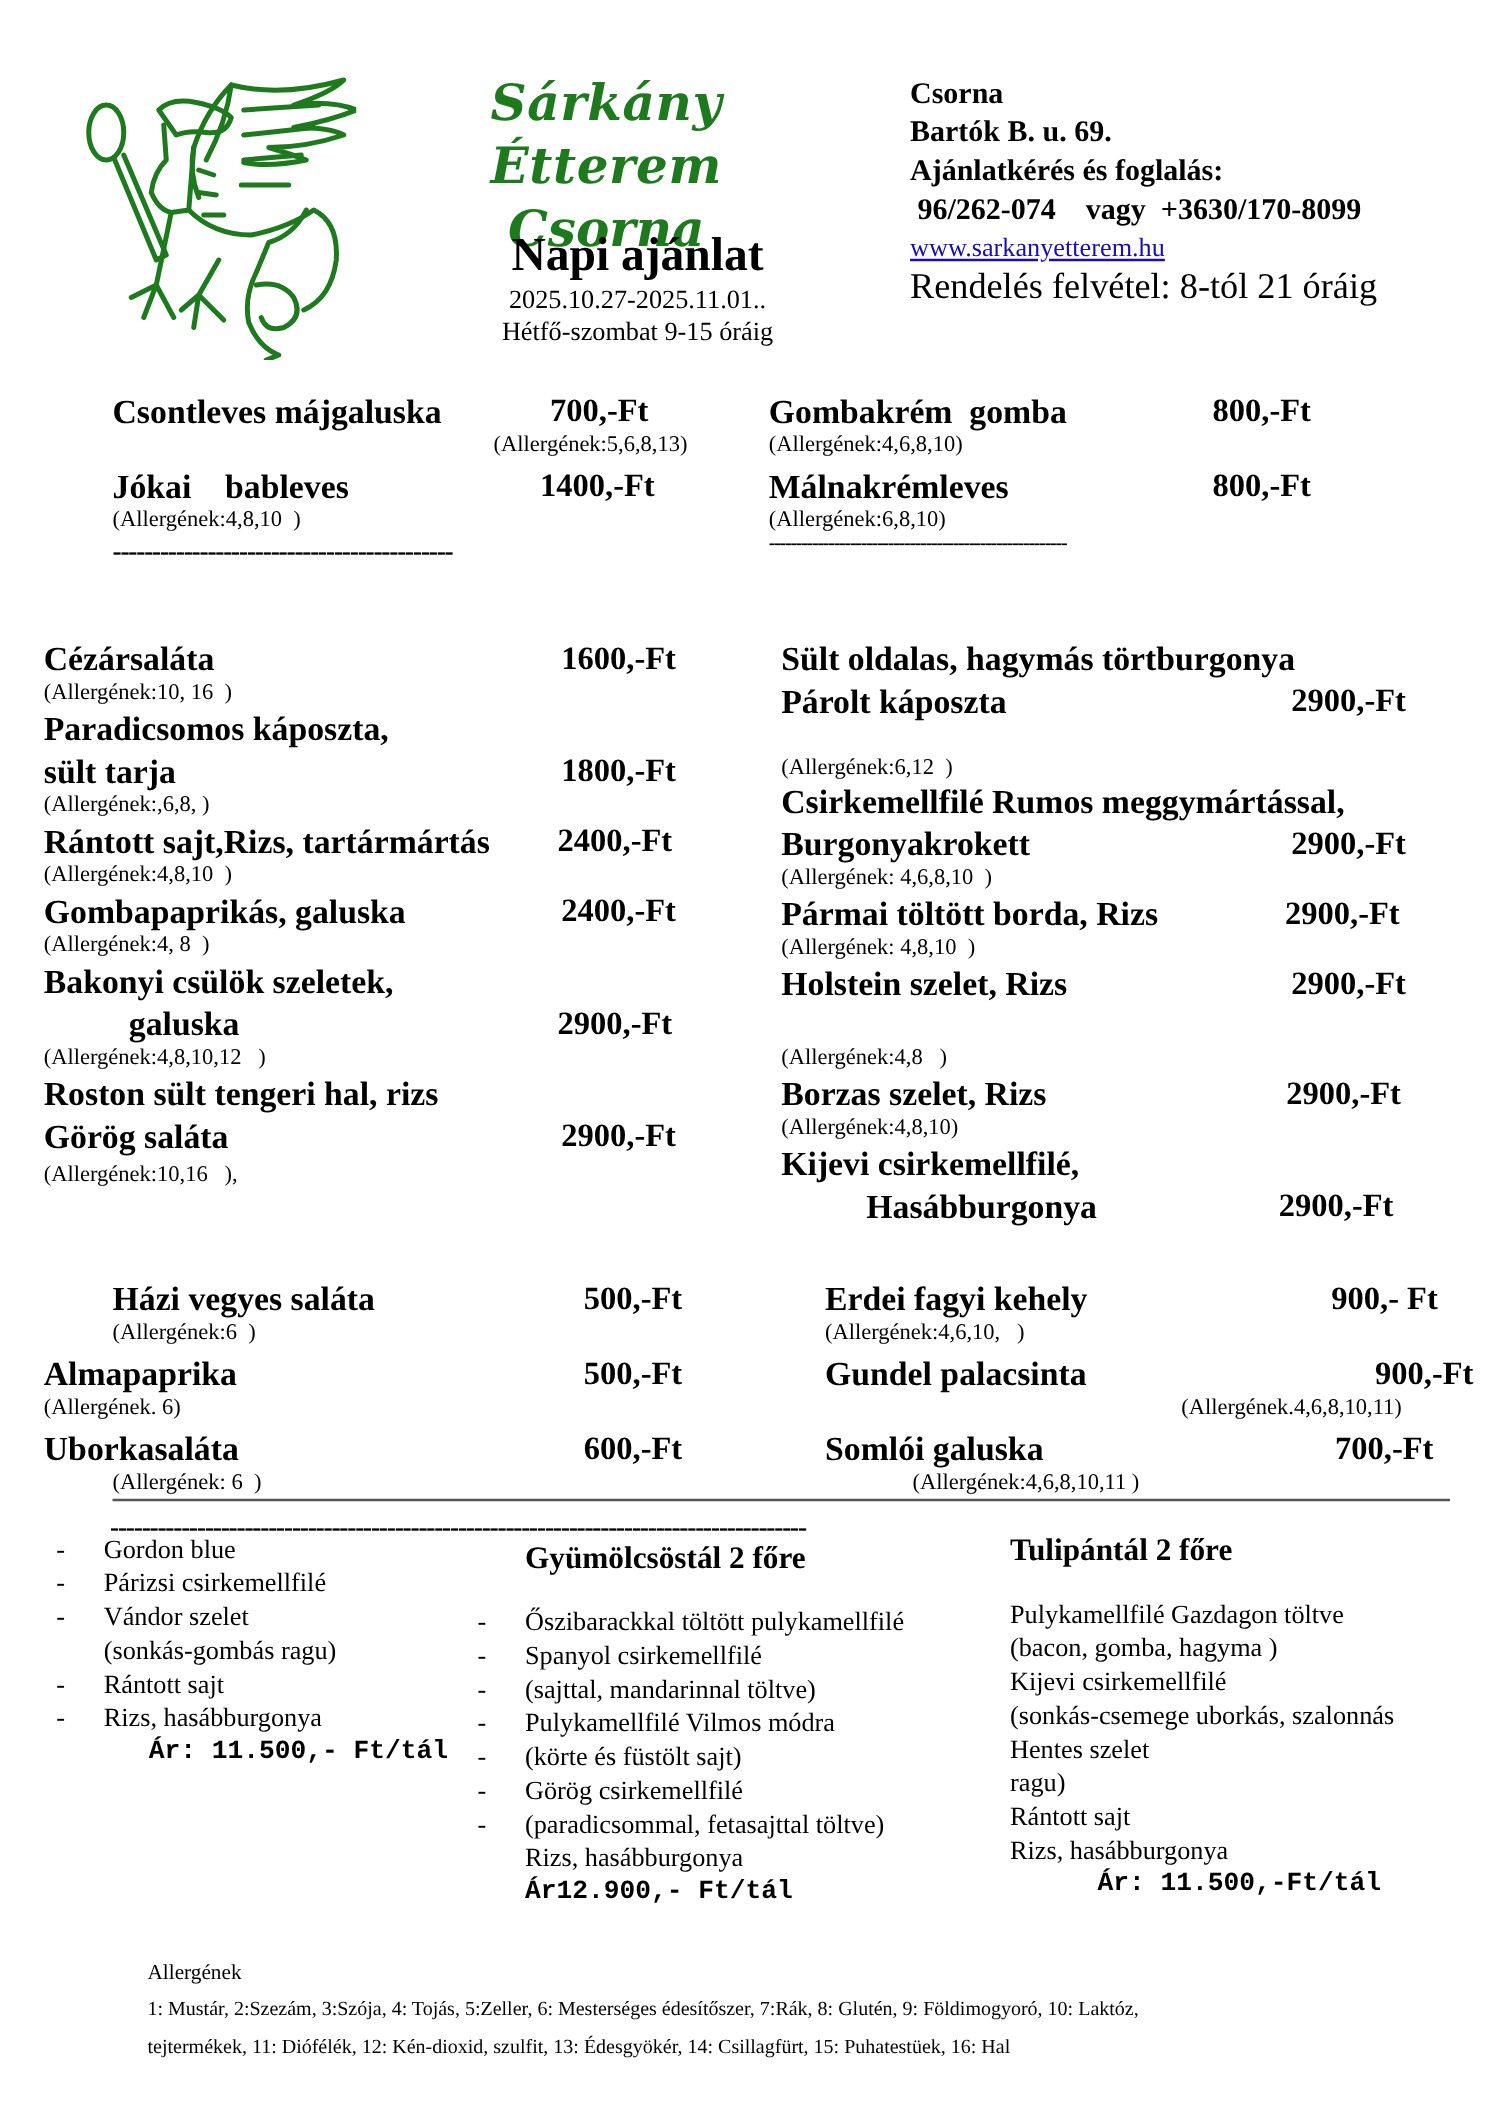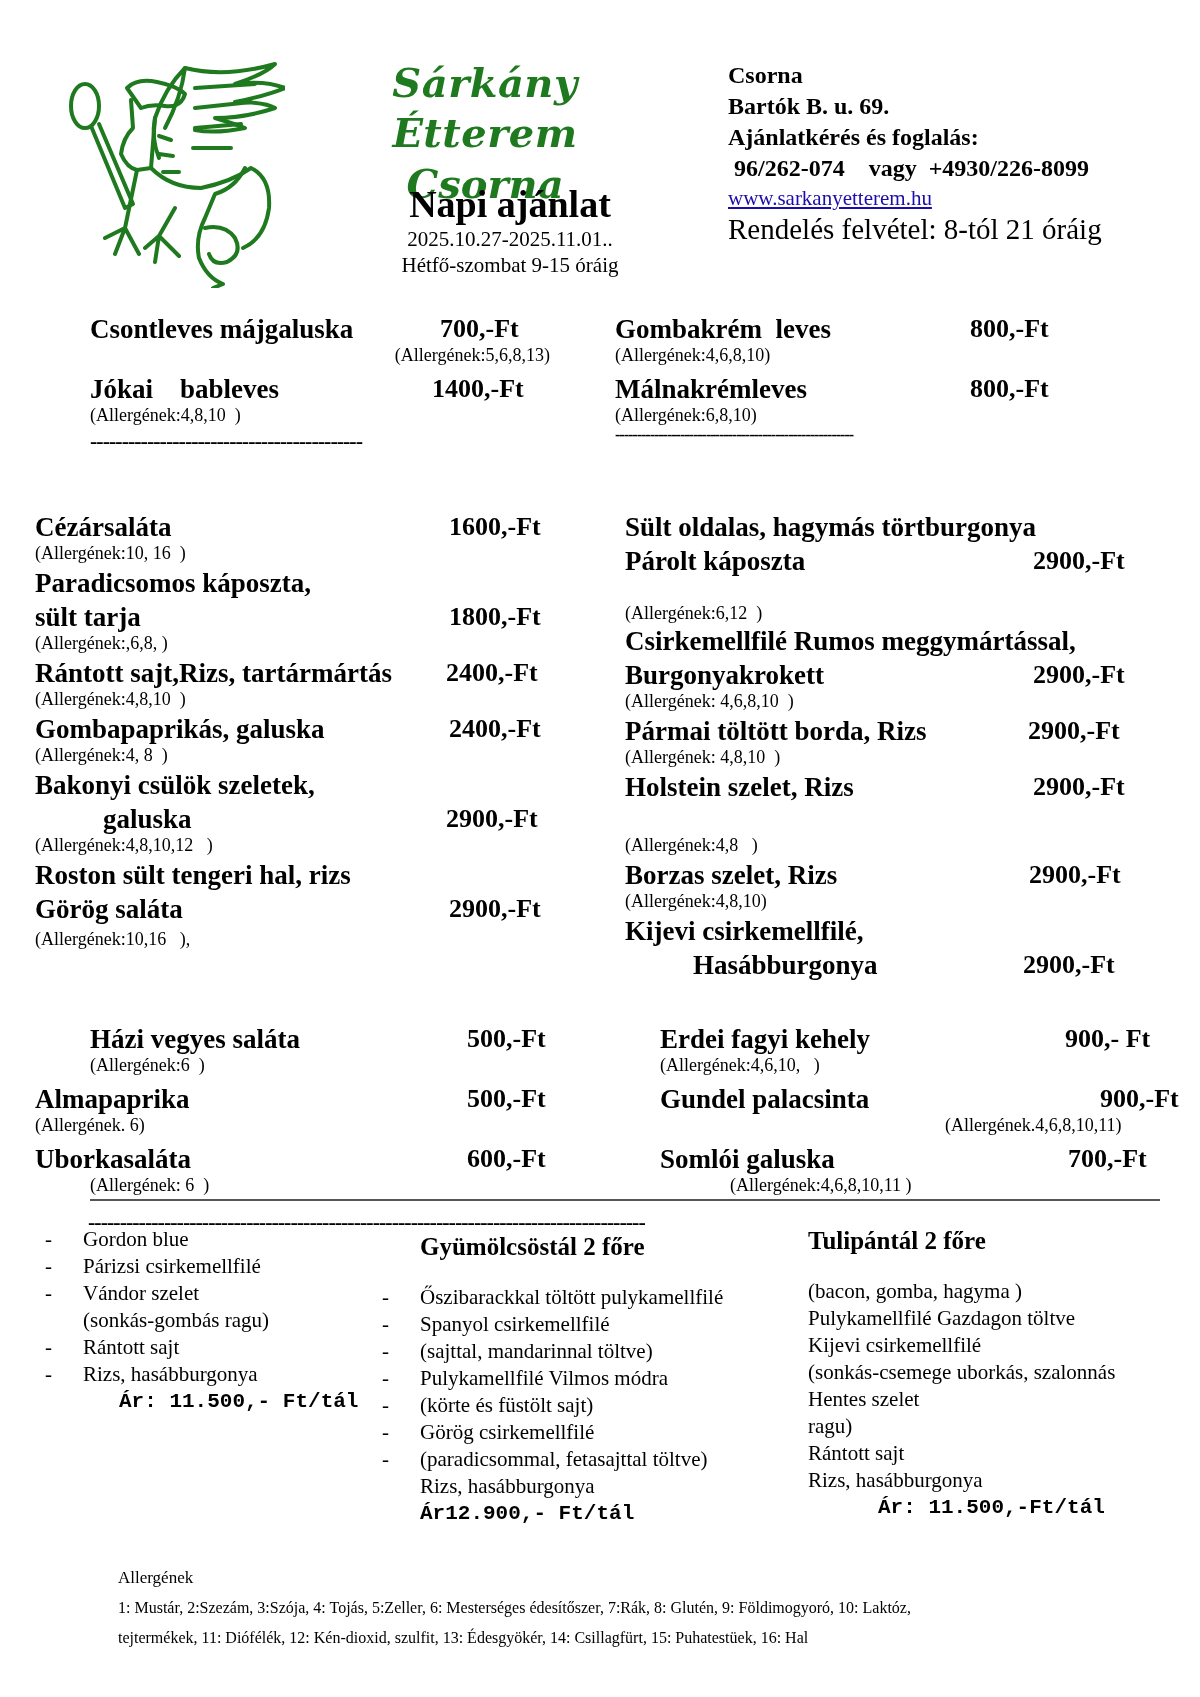--- a/index.html
+++ b/index.html
@@ -58,42 +58,42 @@
 <div class="abs napi">
   <div class="title">Napi ajánlat</div>
   <div class="sub">2025.10.27-2025.11.01..</div>
   <div class="sub">Hétfő-szombat 9-15 óráig</div>
 </div>
 
 <div class="abs contact">
   <div>Csorna</div>
   <div>Bartók B. u. 69.</div>
   <div>Ajánlatkérés és foglalás:</div>
-  <div style="white-space:pre;"> 96/262-074    vagy  +4930/226-8099</div>
+  <div style="white-space:pre;"> 96/262-074    vagy  +3630/170-8099</div>
   <a class="url">www.sarkanyetterem.hu</a>
   <span class="order">Rendelés felvétel: 8-tól 21 óráig</span>
 </div>
 
 <div class="abs" style="left:90px; top:314px; width:460px;">
   <div style="position:relative; height:30px;">
     <span class="item-name">Csontleves májgaluska</span>
     <span class="item-price abs" style="left:350px; top:0;">700,-Ft</span>
   </div>
   <div class="allerg" style="height:30px;text-align:right;">(Allergének:5,6,8,13)</div>
   <div style="position:relative; height:30px;">
     <span class="item-name">Jókai    bableves</span>
     <span class="item-price abs" style="left:342px; top:0;">1400,-Ft</span>
   </div>
   <div class="allerg">(Allergének:4,8,10  )</div>
   <div class="dashline" style="width:450px; margin-top:2px;">-------------------------------------------</div>
 </div>
 
 <div class="abs" style="left:615px; top:314px; width:460px;">
   <div style="position:relative; height:30px;">
-    <span class="item-name">Gombakrém  leves</span>
+    <span class="item-name">Gombakrém  gomba</span>
     <span class="item-price abs" style="left:355px; top:0;">800,-Ft</span>
   </div>
   <div class="allerg" style="height:30px;">(Allergének:4,6,8,10)</div>
   <div style="position:relative; height:30px;">
     <span class="item-name">Málnakrémleves</span>
     <span class="item-price abs" style="left:355px; top:0;">800,-Ft</span>
   </div>
   <div class="allerg">(Allergének:6,8,10)</div>
   <div class="dashline" style="width:400px; font-size:16px;">-------------------------------------------------------</div>
 </div>
@@ -226,22 +226,22 @@
   <div class="platter-line"><span class="bullet">-</span><span>Pulykamellfilé Vilmos módra</span></div>
   <div class="platter-line"><span class="bullet">-</span><span>(körte és füstölt sajt)</span></div>
   <div class="platter-line"><span class="bullet">-</span><span>Görög csirkemellfilé</span></div>
   <div class="platter-line"><span class="bullet">-</span><span>(paradicsommal, fetasajttal töltve)</span></div>
   <div class="platter-line"><span class="bullet"></span><span>Rizs, hasábburgonya</span></div>
   <div class="platter-price" style="padding-left:38px;">Ár12.900,- Ft/tál</div>
 </div>
 
 <div class="abs" style="left:808px; top:1226px; width:390px;">
   <div class="platter-title" style="margin-bottom:22px;">Tulipántál 2 főre</div>
+  <div class="platter-line">Pulykamellfilé Gazdagon töltve</div>
   <div class="platter-line">(bacon, gomba, hagyma )</div>
-  <div class="platter-line">Pulykamellfilé Gazdagon töltve</div>
   <div class="platter-line">Kijevi csirkemellfilé</div>
   <div class="platter-line">(sonkás-csemege uborkás, szalonnás</div>
   <div class="platter-line">Hentes szelet</div>
   <div class="platter-line">ragu)</div>
   <div class="platter-line">Rántott sajt</div>
   <div class="platter-line">Rizs, hasábburgonya</div>
   <div class="platter-price" style="padding-left:70px;">Ár: 11.500,-Ft/tál</div>
 </div>
 
 <div class="abs" style="left:118px; top:1568px; width:1060px;">

